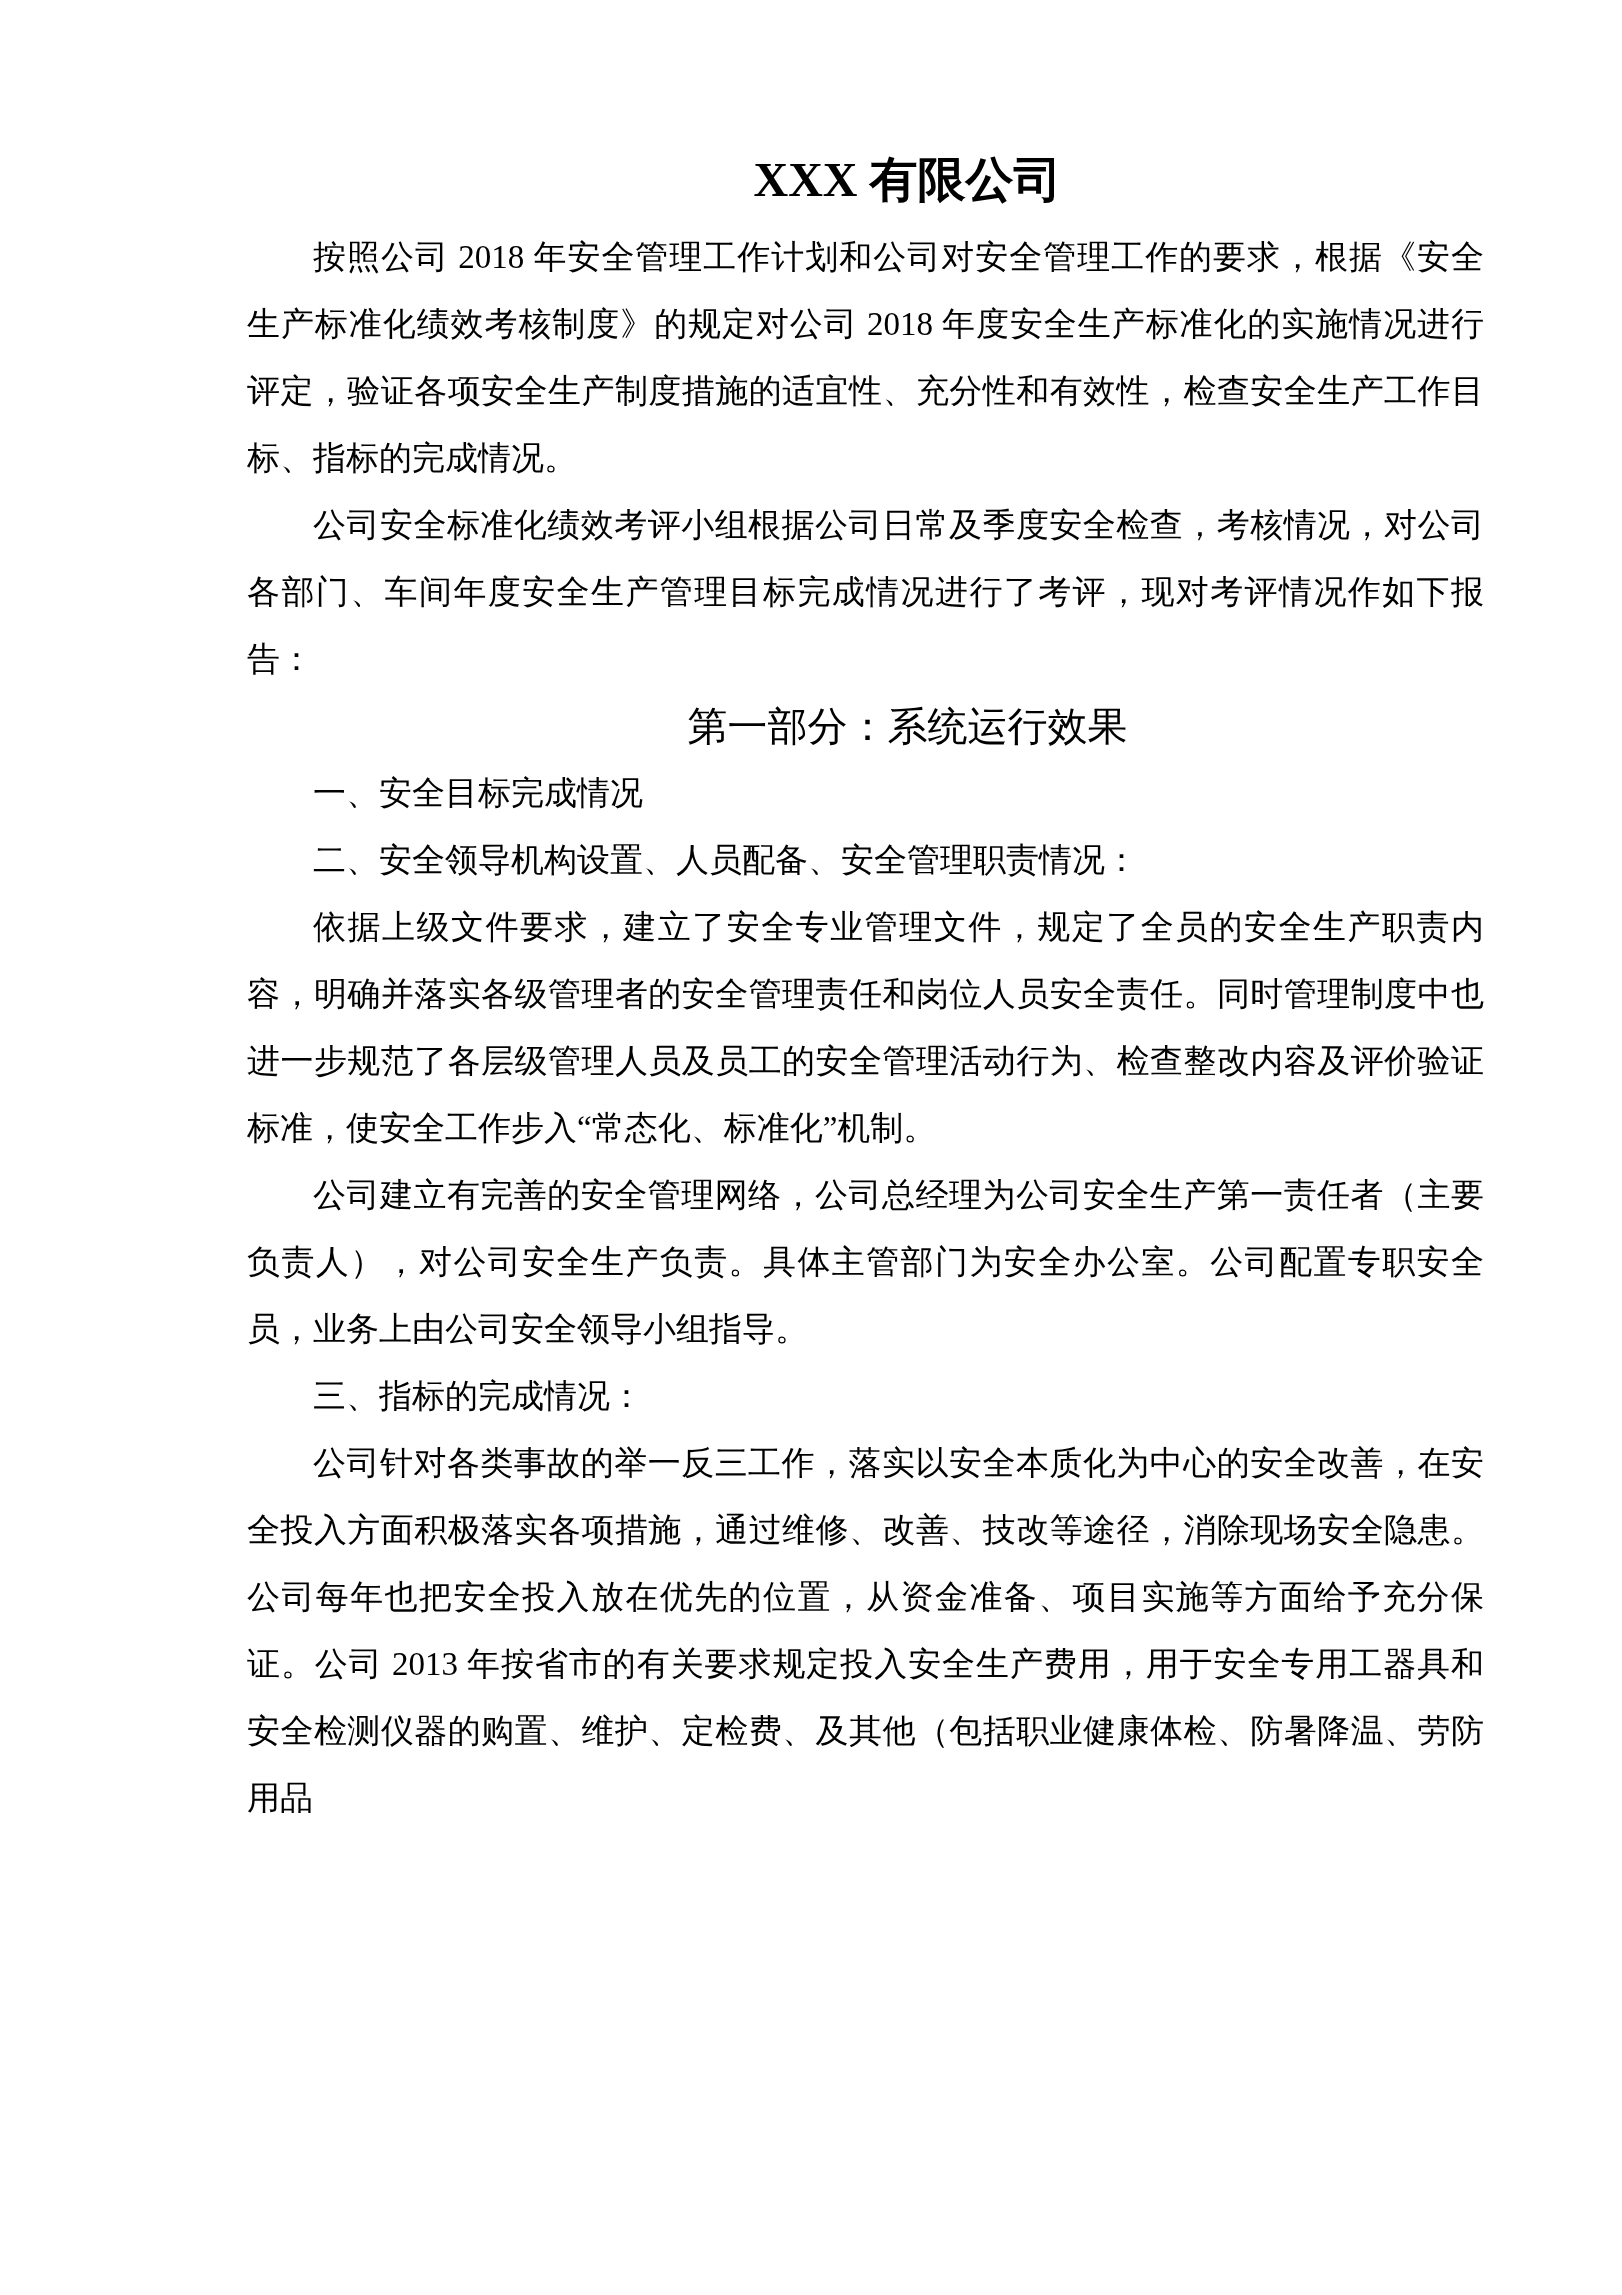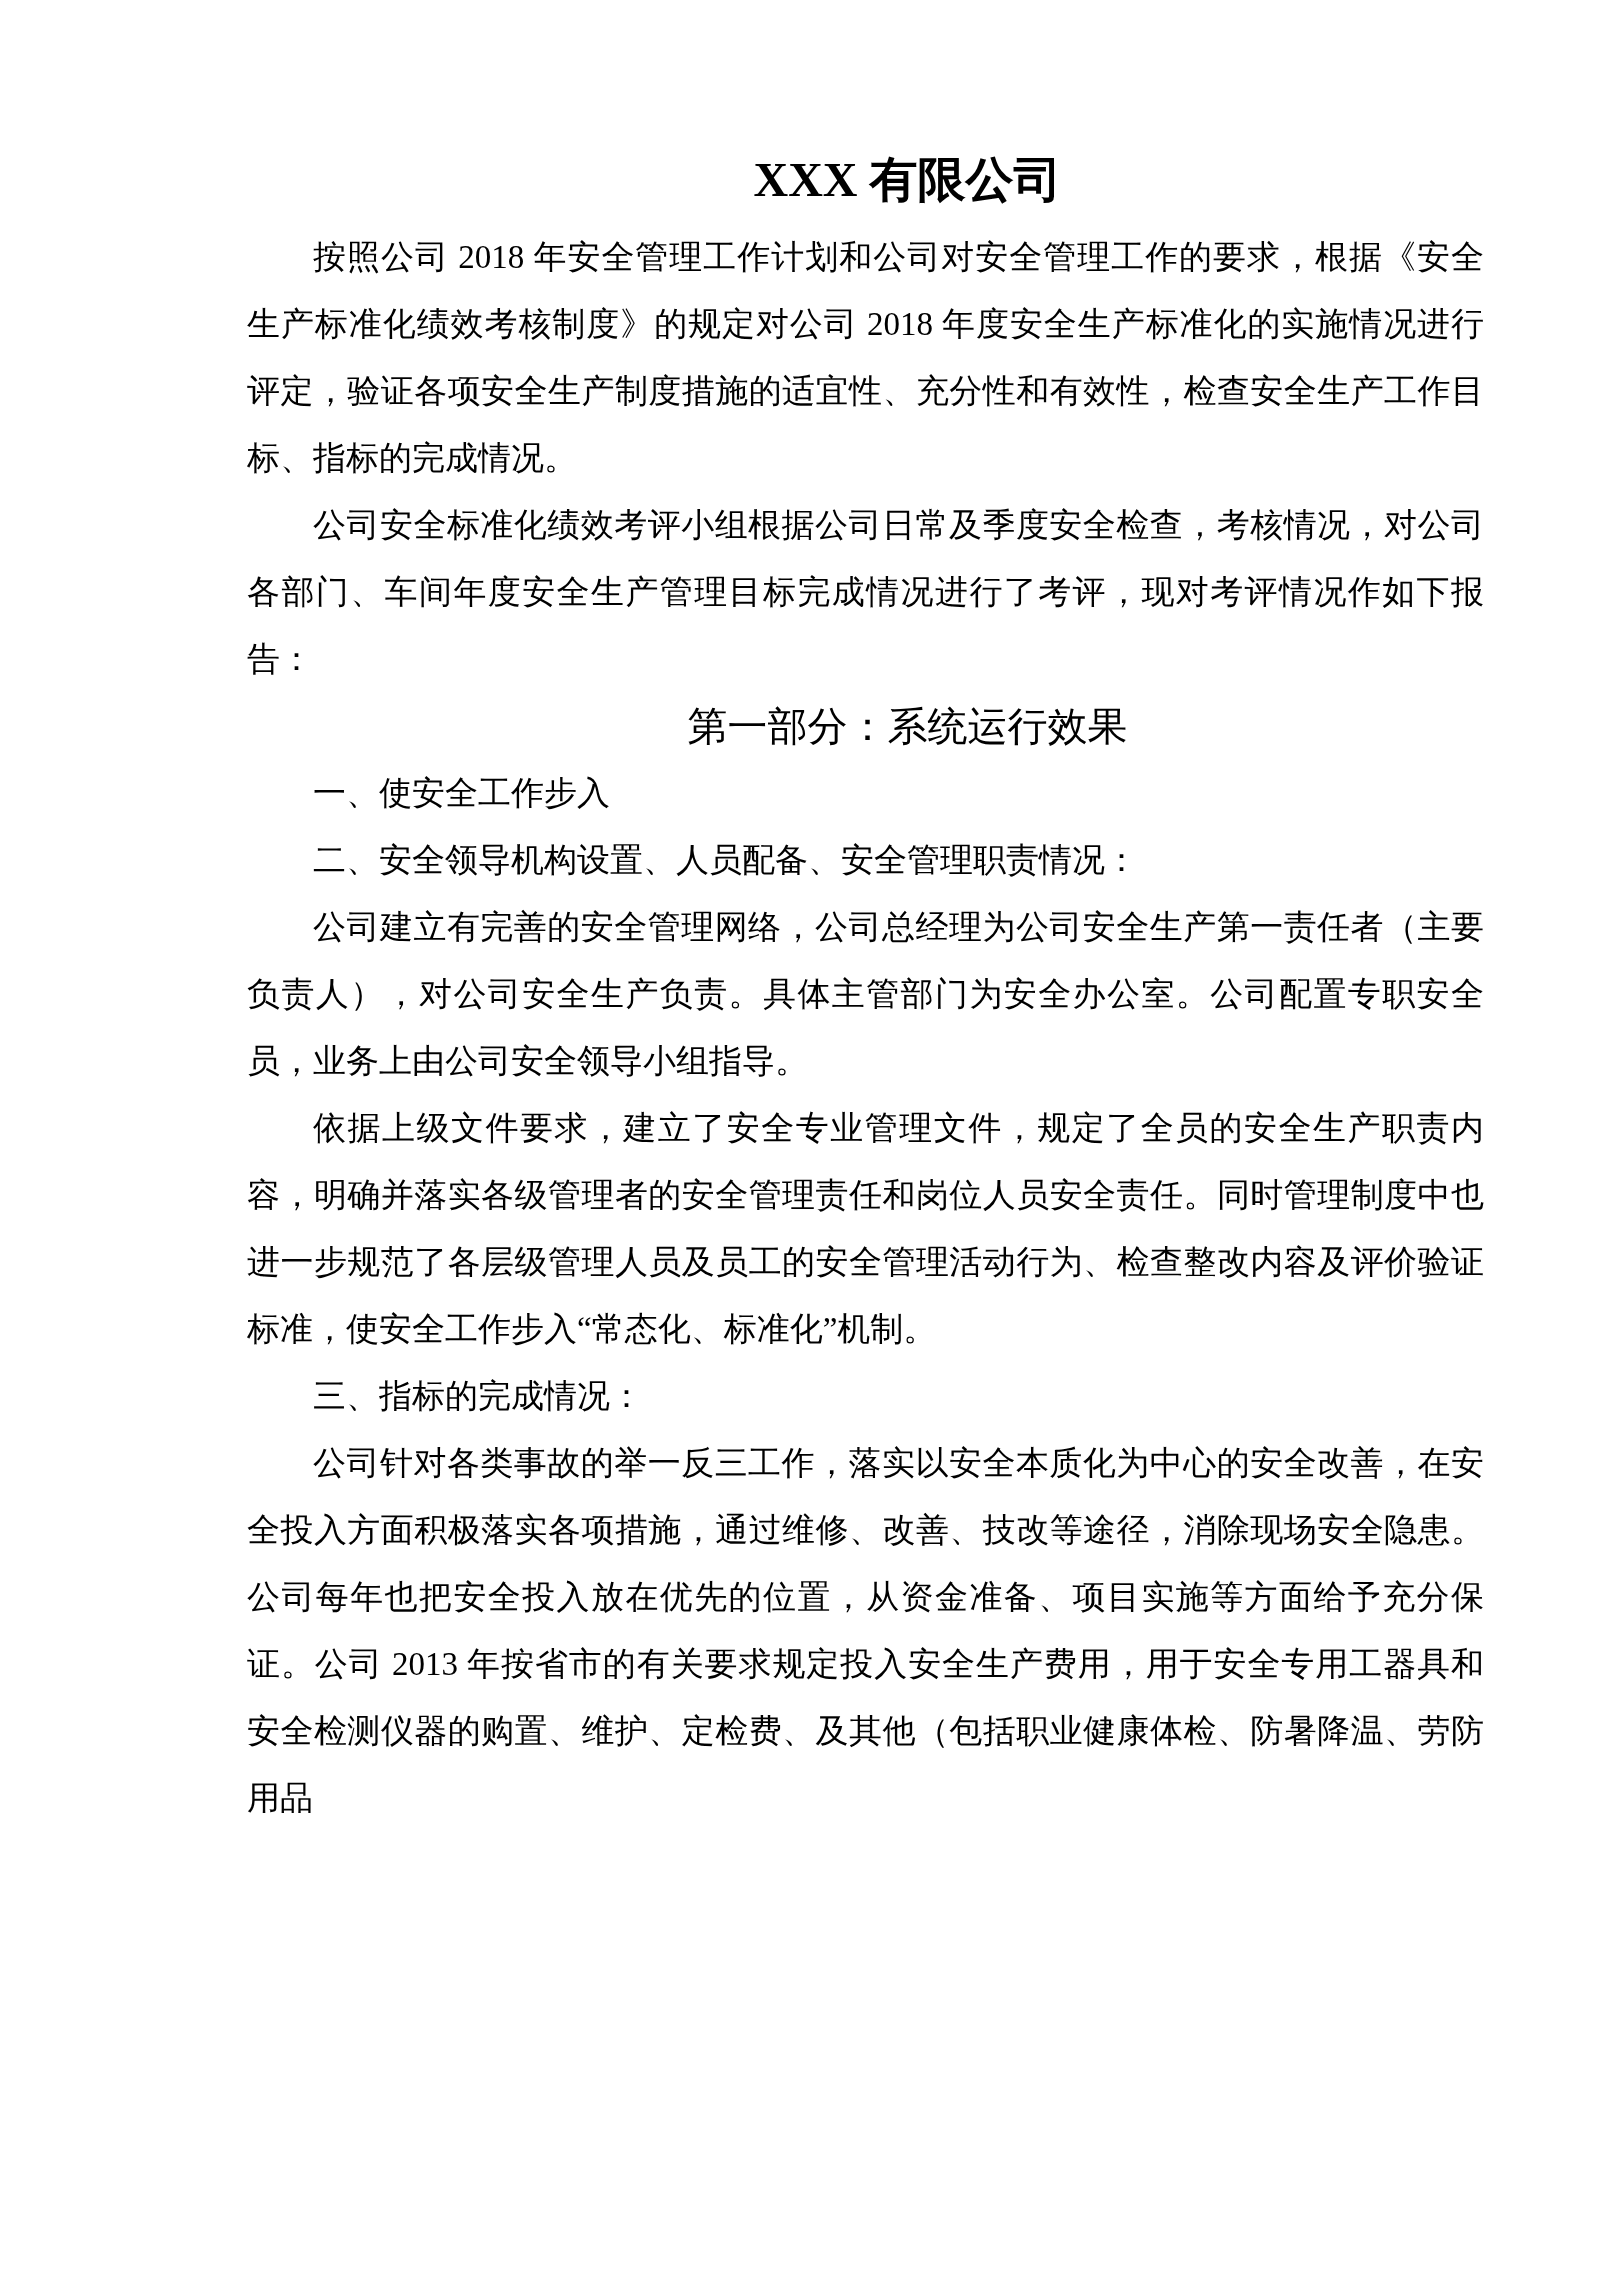--- a/index.html
+++ b/index.html
@@ -65,27 +65,27 @@
   <h1 class="title">XXX 有限公司</h1>
 
 
   <div class="body-text">
     <p class="para">按照公司 2018 年安全管理工作计划和公司对安全管理工作的要求，根据《安全生产标准化绩效考核制度》的规定对公司 2018 年度安全生产标准化的实施情况进行评定，验证各项安全生产制度措施的适宜性、充分性和有效性，检查安全生产工作目标、指标的完成情况。</p>
 
     <p class="para">公司安全标准化绩效考评小组根据公司日常及季度安全检查，考核情况，对公司各部门、车间年度安全生产管理目标完成情况进行了考评，现对考评情况作如下报告：</p>
 
     <h3 class="section-heading">第一部分：系统运行效果</h3>
 
-    <p class="para">一、使安全工作步入</p>
+    <p class="para">一、安全目标完成情况</p>
 
 
     <p class="para">二、安全领导机构设置、人员配备、安全管理职责情况：</p>
 
+    <p class="para">依据上级文件要求，建立了安全专业管理文件，规定了全员的安全生产职责内容，明确并落实各级管理者的安全管理责任和岗位人员安全责任。同时管理制度中也进一步规范了各层级管理人员及员工的安全管理活动行为、检查整改内容及评价验证标准，使安全工作步入“常态化、标准化”机制。</p>
+
     <p class="para">公司建立有完善的安全管理网络，公司总经理为公司安全生产第一责任者（主要负责人），对公司安全生产负责。具体主管部门为安全办公室。公司配置专职安全员，业务上由公司安全领导小组指导。</p>
-
-    <p class="para">依据上级文件要求，建立了安全专业管理文件，规定了全员的安全生产职责内容，明确并落实各级管理者的安全管理责任和岗位人员安全责任。同时管理制度中也进一步规范了各层级管理人员及员工的安全管理活动行为、检查整改内容及评价验证标准，使安全工作步入“常态化、标准化”机制。</p>
 
     <p class="para">三、指标的完成情况：</p>
 
     <p class="para">公司针对各类事故的举一反三工作，落实以安全本质化为中心的安全改善，在安全投入方面积极落实各项措施，通过维修、改善、技改等途径，消除现场安全隐患。公司每年也把安全投入放在优先的位置，从资金准备、项目实施等方面给予充分保证。公司 2013 年按省市的有关要求规定投入安全生产费用，用于安全专用工器具和安全检测仪器的购置、维护、定检费、及其他（包括职业健康体检、防暑降温、劳防用品</p>
   </div>
 </div>
 
 
 </body></html>

